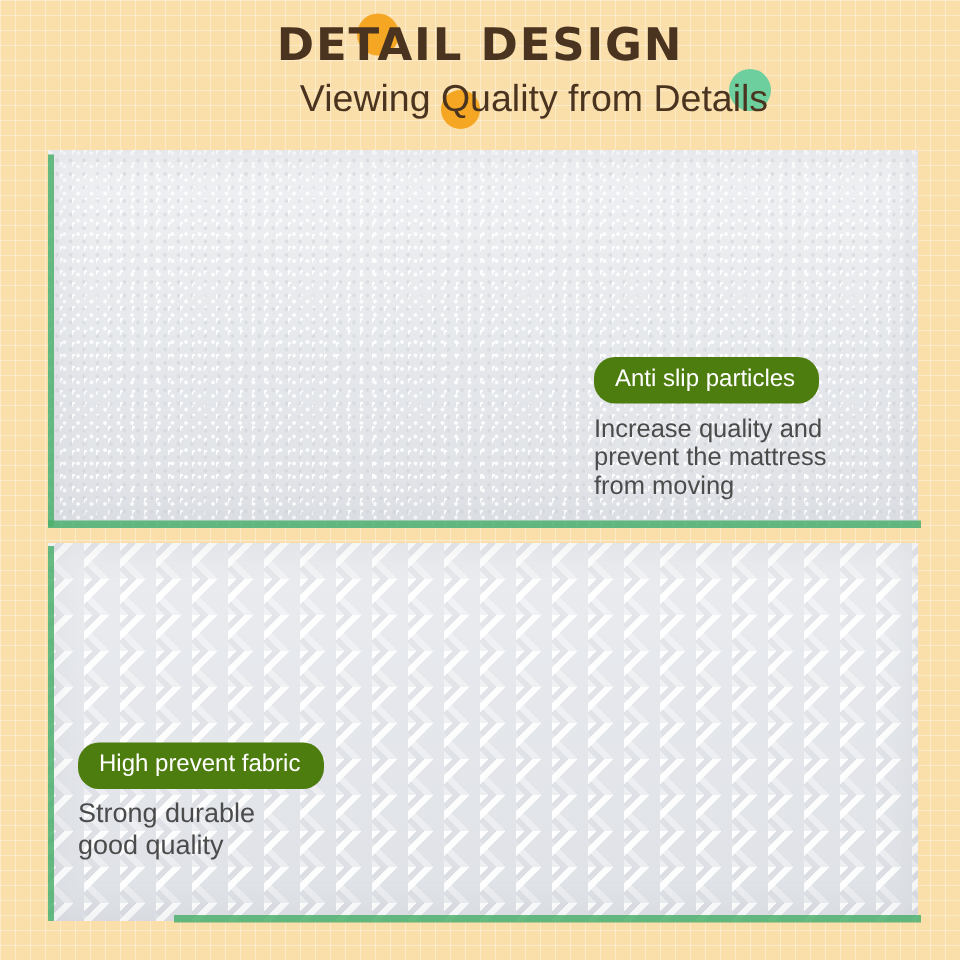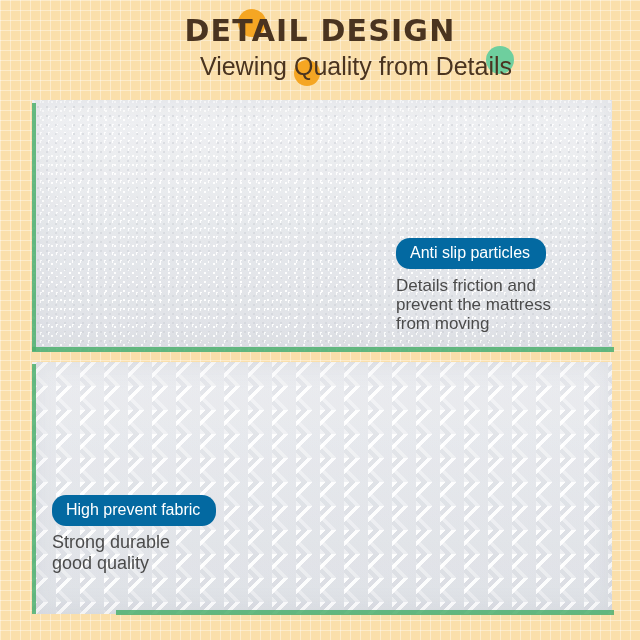--- a/index.html
+++ b/index.html
@@ -167,21 +167,21 @@
   
   .callout {
     position: absolute;
     z-index: 5;
   }
   .callout-1 { left: 396px; top: 238px; width: 210px; }
   .callout-2 { left: 52px;  top: 495px; width: 230px; }
 
   .badge {
     display: inline-block;
-    background: #0369a1;
+    background: #4d7c0f;
     color: #ffffff;
     font-family: "Liberation Sans", sans-serif;
     font-size: 16px;
     line-height: 16px;
     padding: 7px 16px 8px 14px;
     border-radius: 14px;
     white-space: nowrap;
   }
 
   .desc {
@@ -215,21 +215,21 @@
       <span class="subtitle">Viewing Quality from Details</span>
     </div>
   </div>
 
   <div class="panel panel-1"></div>
   <div class="panel-accent p1-accent-left"></div>
   <div class="panel-accent p1-accent-bottom"></div>
 
   <div class="callout callout-1">
     <div class="badge">Anti slip particles</div>
-    <div class="desc">Details friction and
+    <div class="desc">Increase quality and
 prevent the mattress
 from moving</div>
   </div>
 
   <div class="panel panel-2"></div>
   <div class="panel-accent p2-accent-left"></div>
   <div class="panel-accent p2-accent-bottom"></div>
 
   <div class="callout callout-2">
     <div class="badge">High prevent fabric</div>

